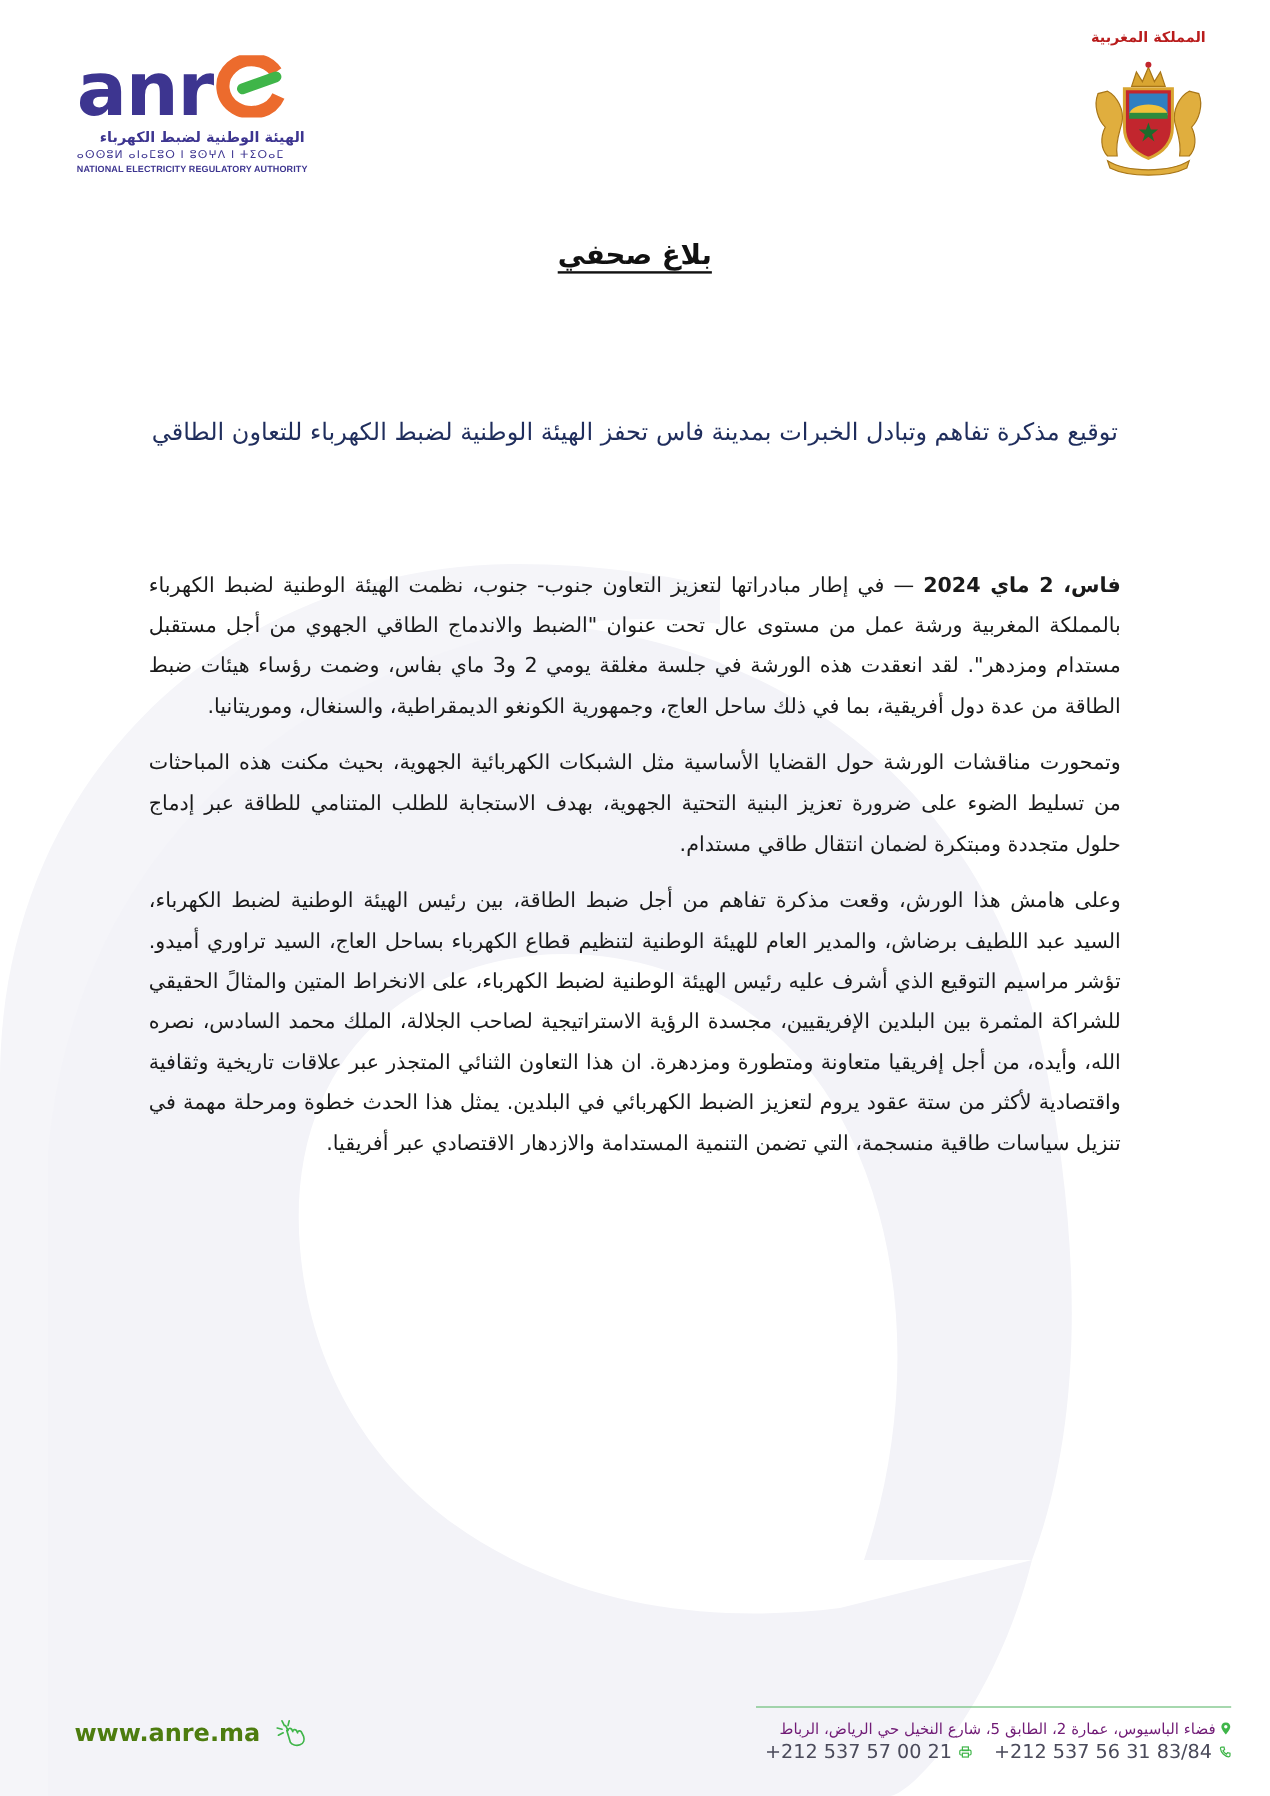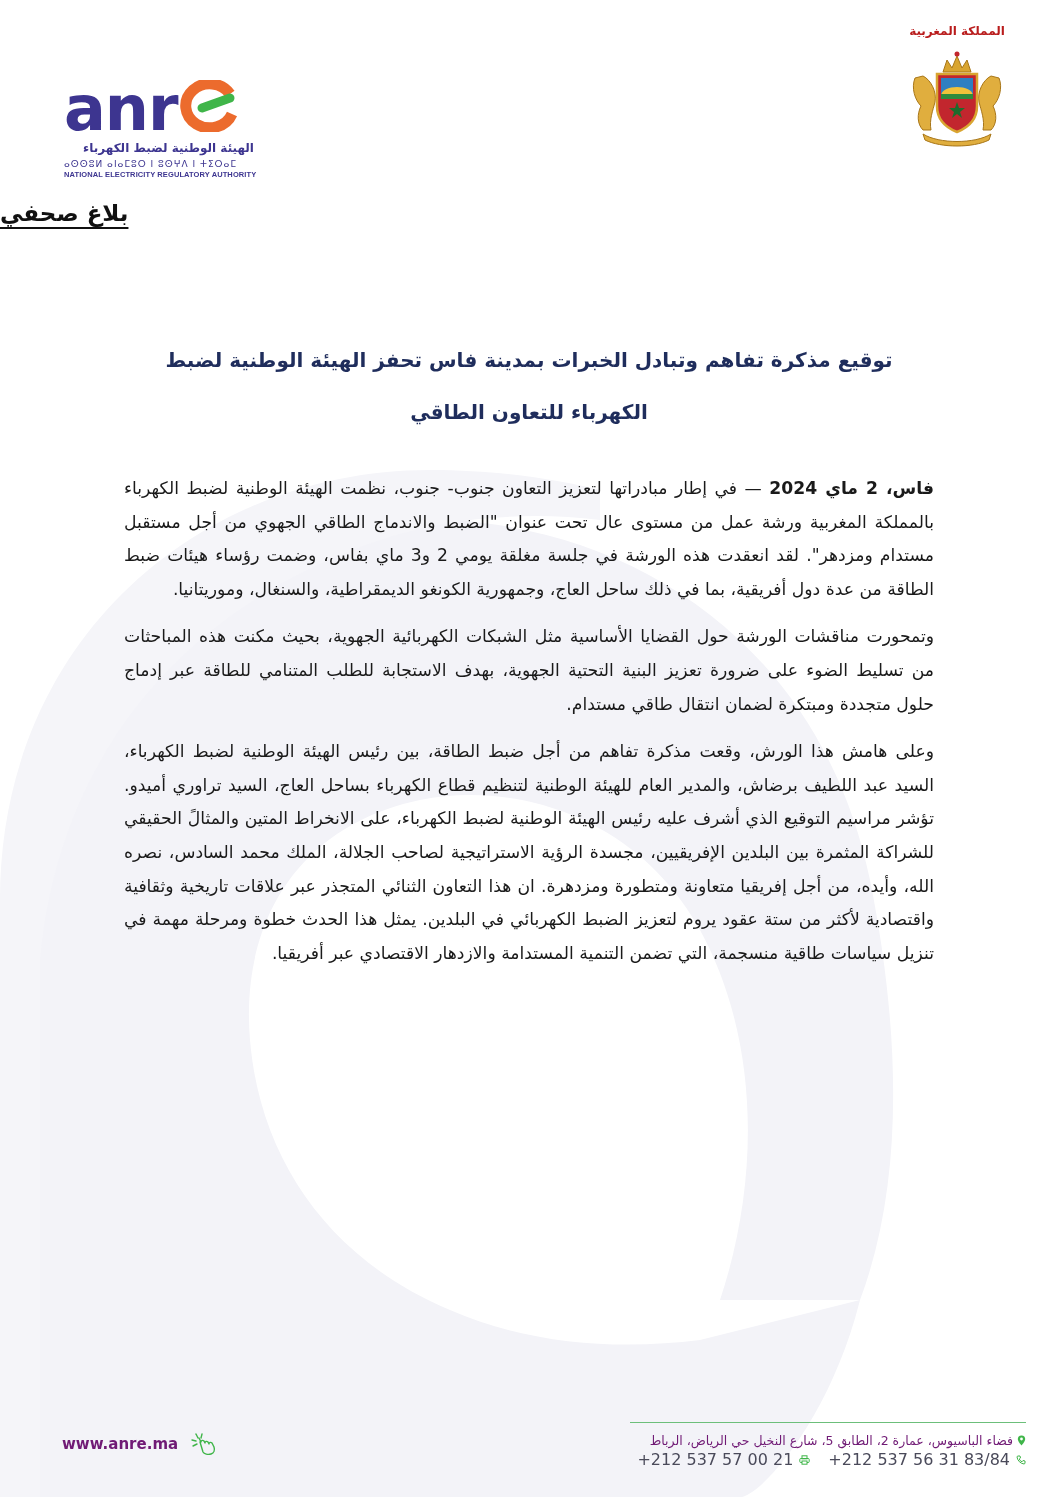--- a/index.html
+++ b/index.html
@@ -5,46 +5,46 @@
     * { box-sizing: border-box; margin: 0; padding: 0; }
     html, body { width: 1058px; height: 1497px; background: #ffffff; overflow: hidden; }
     body { position: relative; font-family: "DejaVu Sans", "Liberation Sans", sans-serif; color: #1a1a1a; }
 
     .watermark { position: absolute; left: 0; top: 0; width: 1058px; height: 1497px; z-index: 0; pointer-events: none; }
 
     .page { position: relative; z-index: 1; width: 1058px; height: 1497px; }
 
     
     .logo-anre { position: absolute; left: 64px; top: 44px; width: 195px; }
-    .logo-word { display: flex; align-items: flex-end; height: 56px; margin-top: 34px; }
+    .logo-word { display: flex; align-items: flex-end; height: 56px; }
     .logo-word .letters { font-family: "DejaVu Sans", sans-serif; font-weight: bold; font-size: 62px; line-height: 50px; color: #3d3590; letter-spacing: -1px; }
     .logo-e { margin-left: 2px; margin-bottom: 2px; }
     .logo-ar { direction: rtl; text-align: right; font-size: 12px; font-weight: bold; color: #3d3590; margin-top: 4px; line-height: 20px; width: 190px; }
     .logo-tif { direction: ltr; text-align: left; font-size: 9px; color: #3d3590; letter-spacing: 1px; line-height: 11px; margin-top: 1px; }
     .logo-en { font-family: "Liberation Sans", sans-serif; font-size: 7.5px; color: #3d3590; letter-spacing: 0.1px; line-height: 10px; font-weight: bold; }
 
     .kingdom { position: absolute; right: 46px; top: 22px; width: 110px; text-align: center; }
     .kingdom-label { direction: rtl; font-size: 12px; font-weight: bold; color: #b91c1c; line-height: 18px; }
     .coat { margin: 8px auto 0; width: 96px; height: 100px; }
 
     
-    .press-title { position: absolute; left: 0; right: 0; top: 200px; text-align: left; direction: rtl; }
+    .press-title { position: absolute; left: 0; right: 0; top: 200px; text-align: center; direction: rtl; }
     .press-title span { font-size: 23px; font-weight: bold; color: #111; text-decoration: underline; text-underline-offset: 6px; text-decoration-thickness: 2px; }
 
     
-    .headline { position: absolute; left: 125px; right: 125px; top: 334px; direction: rtl; text-align: center; color: #1f2d5c; font-weight: bold; font-size: 20px; line-height: 52px; }
+    .headline { position: absolute; left: 125px; right: 125px; top: 334px; direction: rtl; text-align: center; color: #1f2d5c; font-weight: normal; font-size: 20px; line-height: 52px; }
 
     
     .body-text { position: absolute; left: 124px; right: 124px; top: 472px; direction: rtl; text-align: justify; text-align-last: right; font-size: 17.2px; line-height: 33.6px; color: #1a1a1a; }
     .body-text p { margin-bottom: 14px; }
     .body-text .dateline { font-weight: bold; }
 
     
     .footer-web { position: absolute; left: 62px; top: 1432px; display: flex; align-items: center; gap: 12px; }
-    .footer-web .url { font-family: "DejaVu Sans", sans-serif; font-size: 15px; font-weight: bold; color: #701a75; text-align: center; }
+    .footer-web .url { font-family: "DejaVu Sans", sans-serif; font-size: 20px; font-weight: bold; color: #4d7c0f; text-align: center; }
     .footer-right { position: absolute; right: 32px; top: 1422px; width: 396px; }
     .footer-rule { height: 1px; background: #6cbf7a; margin-bottom: 8px; }
     .footer-addr { direction: rtl; text-align: right; font-size: 12.5px; color: #701a75; line-height: 19px; display: flex; justify-content: flex-start; align-items: center; gap: 4px; }
     .footer-phones { direction: ltr; text-align: right; font-size: 16px; color: #4a4a5a; line-height: 19px; display: flex; justify-content: flex-end; align-items: center; gap: 6px; }
     .ico { display: inline-block; vertical-align: middle; }
   </style>
 </head>
 <body>
 
 <svg class="watermark" viewBox="0 0 1058 1497" xmlns="http://www.w3.org/2000/svg">

